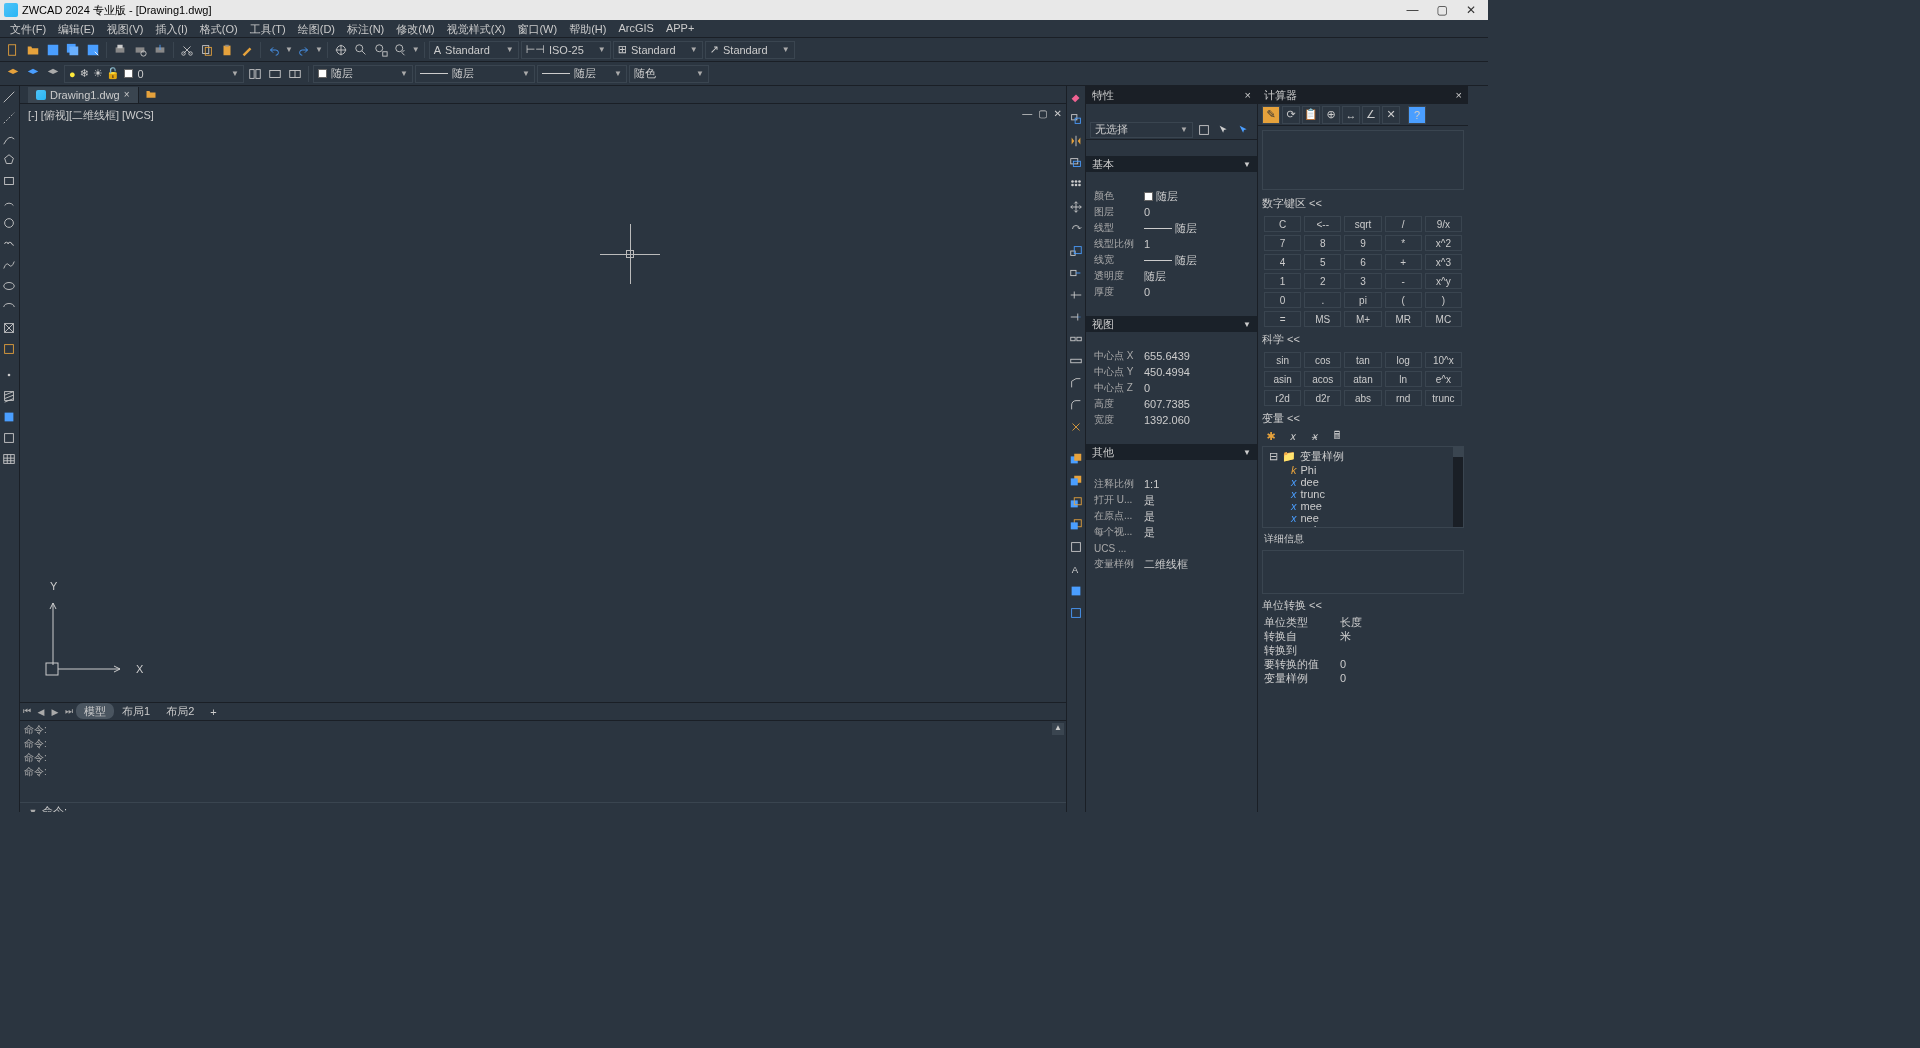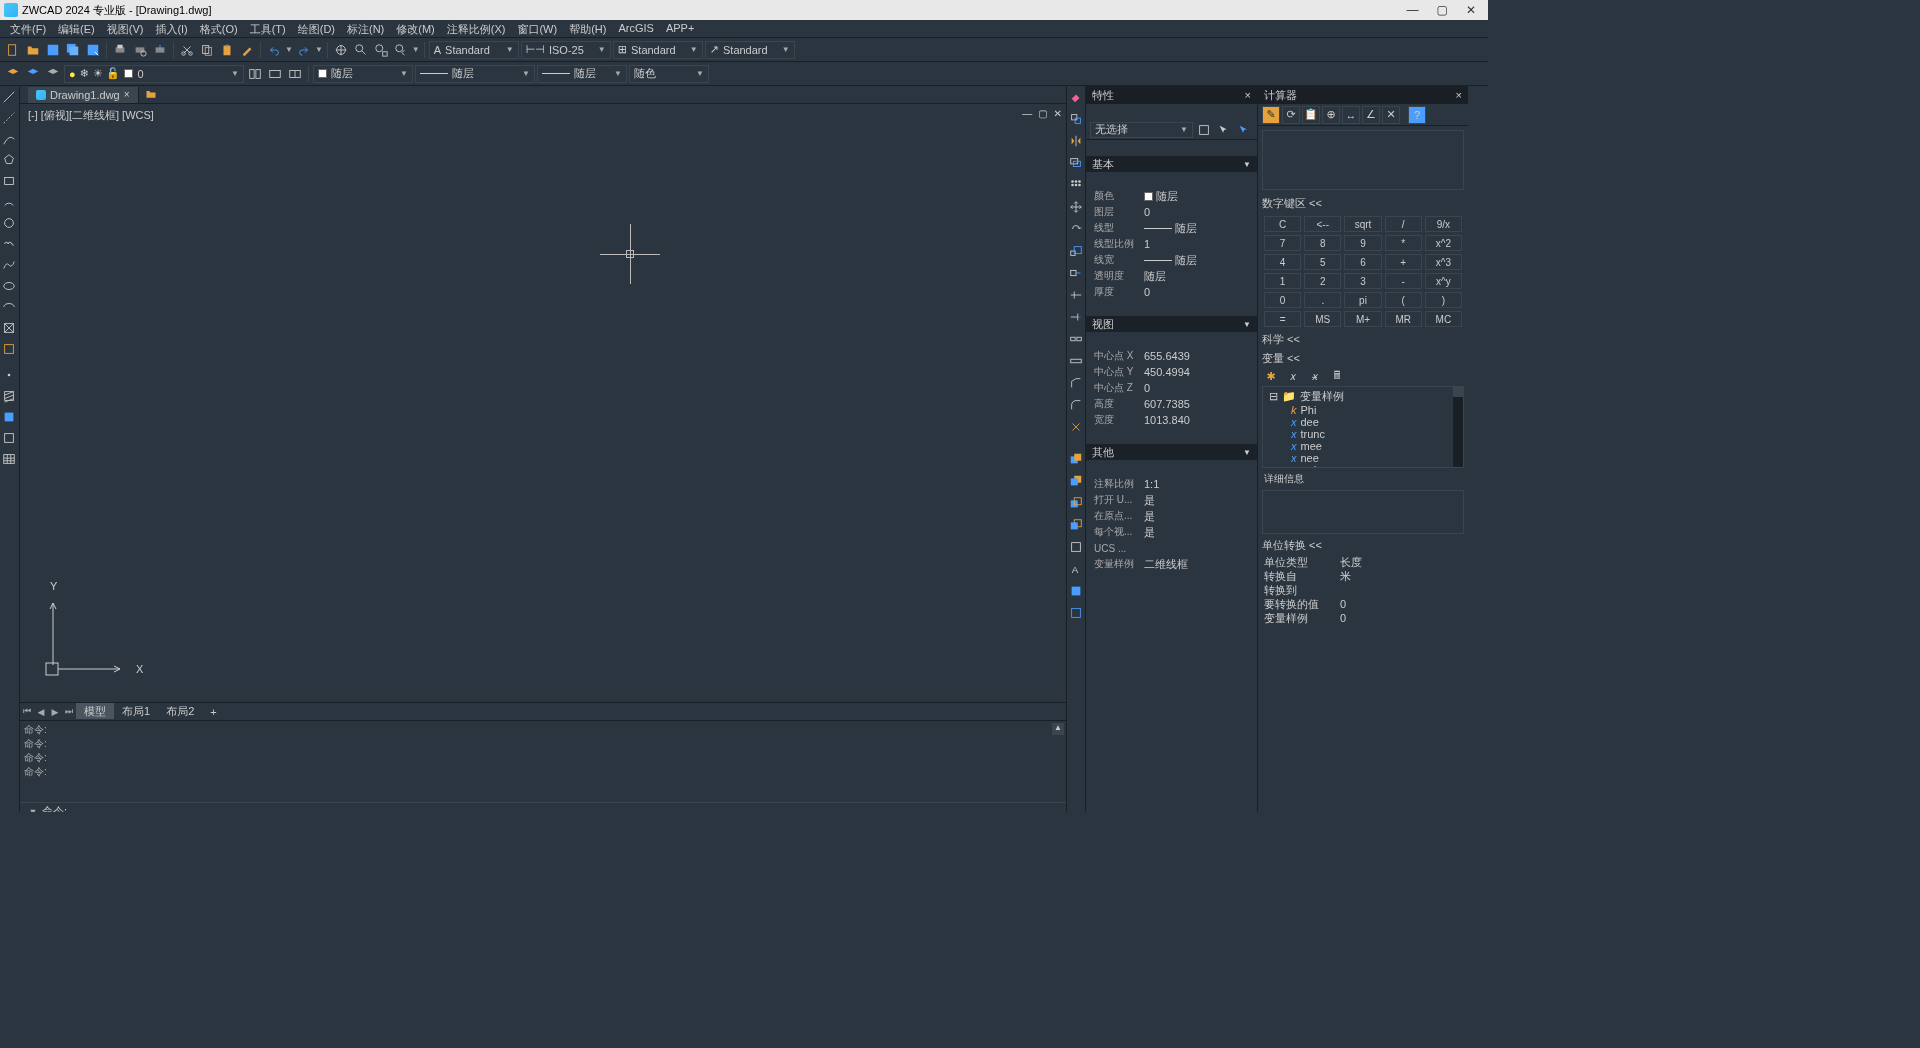--- a/index.html
+++ b/index.html
@@ -29,21 +29,21 @@
 .view-win-ctrl { position: absolute; top: 4px; right: 4px; display: flex; gap: 6px; }
 .crosshair { position: absolute; left: 610px; top: 150px; }
 .crosshair::before, .crosshair::after { content: ""; position: absolute; background: #bbb; }
 .crosshair::before { width: 60px; height: 1px; left: -30px; top: 0; }
 .crosshair::after { width: 1px; height: 60px; left: 0; top: -30px; }
 .crosshair-box { width: 8px; height: 8px; border: 1px solid #bbb; position: absolute; left: -4px; top: -4px; }
 .ucs-icon { position: absolute; left: 20px; bottom: 15px; }
 .layout-tabs { height: 18px; background: #2b3540; display: flex; align-items: center; border-top: 1px solid #1a1f26; }
 .nav-btn { width: 14px; height: 14px; display: flex; align-items: center; justify-content: center; font-size: 9px; color: #aaa; cursor: pointer; }
 .layout-tab { padding: 2px 8px; cursor: pointer; }
-.layout-tab.active { background: #4a5560; }
+.layout-tab.active { background: #4a5560; border-radius: 7px; }
 .command-area { height: 100px; background: #2b3540; border-top: 1px solid #1a1f26; display: flex; flex-direction: column; position: relative; }
 .cmd-history { flex: 1; padding: 2px 4px; overflow: hidden; }
 .cmd-line { color: #aaa; font-size: 10px; line-height: 14px; }
 .cmd-input-row { height: 18px; border-top: 1px solid #3a4550; display: flex; align-items: center; padding: 0 4px; }
 .cmd-input-row input { background: transparent; border: none; color: #ccc; outline: none; flex: 1; margin-left: 4px; }
 .cmd-scroll-up { position: absolute; right: 2px; top: 2px; width: 12px; height: 12px; background: #3a4550; font-size: 8px; text-align: center; cursor: pointer; }
 .mid-toolbar { width: 20px; background: #2b3540; display: flex; flex-direction: column; padding: 2px 0; gap: 4px; border-left: 1px solid #1a1f26; border-right: 1px solid #1a1f26; }
 .right-panels { display: flex; }
 .props-panel { width: 172px; background: #2b3540; border-right: 1px solid #1a1f26; display: flex; flex-direction: column; gap: 16px; }
 .panel-header { background: #1a1f26; height: 18px; display: flex; align-items: center; justify-content: space-between; padding: 0 6px; color: #ccc; }
@@ -99,21 +99,21 @@
 <div class="menubar" id="menubar">
     <span class="menu-item">文件(F)</span>
     <span class="menu-item">编辑(E)</span>
     <span class="menu-item">视图(V)</span>
     <span class="menu-item">插入(I)</span>
     <span class="menu-item">格式(O)</span>
     <span class="menu-item">工具(T)</span>
     <span class="menu-item">绘图(D)</span>
     <span class="menu-item">标注(N)</span>
     <span class="menu-item">修改(M)</span>
-    <span class="menu-item">注释比例(X)</span>
+    <span class="menu-item">视觉样式(X)</span>
     <span class="menu-item">窗口(W)</span>
     <span class="menu-item">帮助(H)</span>
     <span class="menu-item">ArcGIS</span>
     <span class="menu-item">APP+</span>
   </div>
 
 <div class="toolbar-row">
   <span class="tbtn">
       <svg viewBox="0 0 16 16">
         <rect x="3" y="2" width="8" height="12" fill="none" stroke="#e6a23c"></rect>
@@ -716,21 +716,21 @@
           </div>
           <div class="prop-row">
             <div class="prop-label">高度</div>
             <div class="prop-value">
               <span>607.7385</span>
             </div>
           </div>
           <div class="prop-row">
             <div class="prop-label">宽度</div>
             <div class="prop-value">
-              <span>1013.840</span>
+              <span>1392.060</span>
             </div>
           </div>
         </div>
       <div class="prop-section">
           <span>其他</span>
           <span style="font-size:8px">▼</span>
         </div>
       <div id="props-other">
           <div class="prop-row">
             <div class="prop-label">注释比例</div>
@@ -815,20 +815,37 @@
           <div class="key">pi</div>
           <div class="key">(</div>
           <div class="key">)</div>
           <div class="key">=</div>
           <div class="key">MS</div>
           <div class="key">M+</div>
           <div class="key">MR</div>
           <div class="key">MC</div>
         </div>
       <div class="calc-section-hdr">科学 &lt;&lt;</div>
+      <div class="sci-keypad" id="scipad">
+          <div class="key">sin</div>
+          <div class="key">cos</div>
+          <div class="key">tan</div>
+          <div class="key">log</div>
+          <div class="key">10^x</div>
+          <div class="key">asin</div>
+          <div class="key">acos</div>
+          <div class="key">atan</div>
+          <div class="key">ln</div>
+          <div class="key">e^x</div>
+          <div class="key">r2d</div>
+          <div class="key">d2r</div>
+          <div class="key">abs</div>
+          <div class="key">rnd</div>
+          <div class="key">trunc</div>
+        </div>
       <div class="calc-section-hdr">变量 &lt;&lt;</div>
       <div class="var-toolbar">
         <span class="tbtn" style="color:#e6a23c">✱</span>
         <span class="tbtn">𝑥</span>
         <span class="tbtn">𝑥̶</span>
         <span class="tbtn">🖩</span>
       </div>
       <div class="var-tree">
         <div class="var-scroll-track">
             <div class="var-scroll-thumb"></div>

